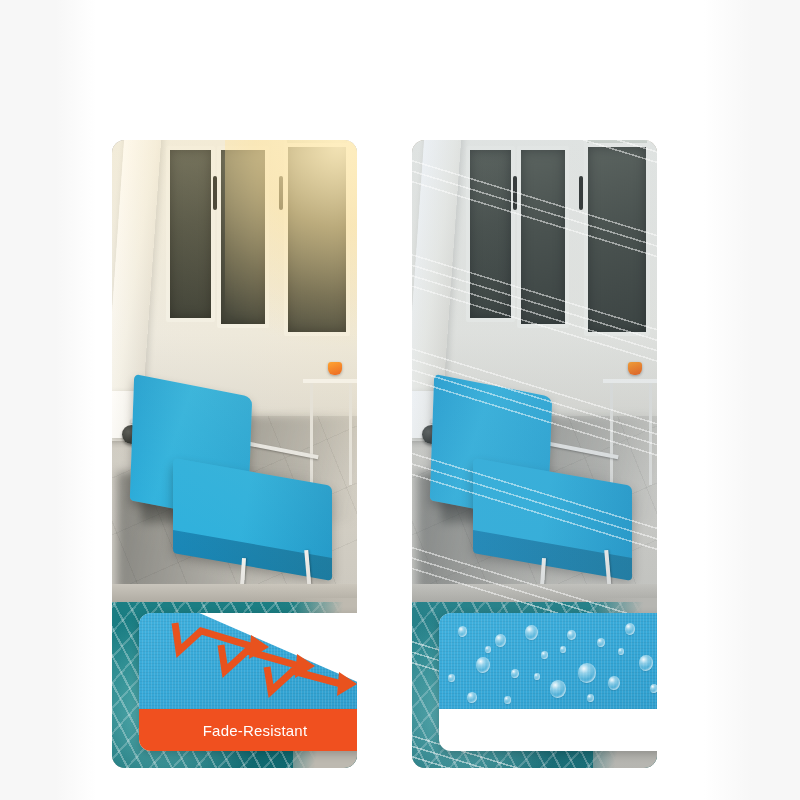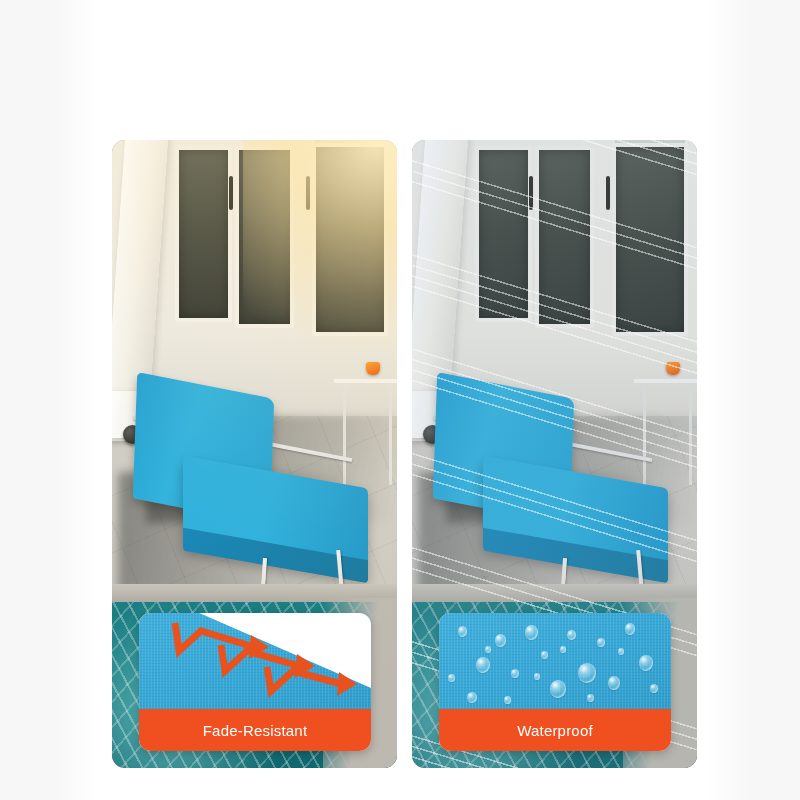--- a/index.html
+++ b/index.html
@@ -39,21 +39,21 @@
     font-size: 17px;
     font-weight: 400;
     color: #3a3a3a;
     letter-spacing: .1px;
   }
 
   
   .panel {
     position: absolute;
     top: 140px;
-    width: 285px; height: 628px;
+    width: 245px; height: 628px;
     border-radius: 13px;
     overflow: hidden;
     background: #b9b3a8;
     z-index: 2;
   }
   #panel-left  { left: 112px; }
   #panel-right { left: 412px; }
 
   .scene { position: absolute; inset: 0; }
 
@@ -400,17 +400,16 @@
           <div class="droplet" style="left:91%;top:74%;width:8px;height:9px;"></div>
           <div class="droplet" style="left:12%;top:82%;width:10px;height:11px;"></div>
           <div class="droplet" style="left:28%;top:86%;width:7px;height:8px;"></div>
           <div class="droplet" style="left:41%;top:62%;width:6px;height:7px;"></div>
           <div class="droplet" style="left:64%;top:84%;width:7px;height:8px;"></div>
           <div class="droplet" style="left:77%;top:36%;width:6px;height:7px;"></div>
           <div class="droplet" style="left:52%;top:34%;width:6px;height:7px;"></div>
           <div class="droplet" style="left:20%;top:34%;width:6px;height:7px;"></div>
         </div>
       </div>
-      <div class="feature-label">Waterproof</div>
     </div>
   </div>
 
 </div>
 
 </body></html>

